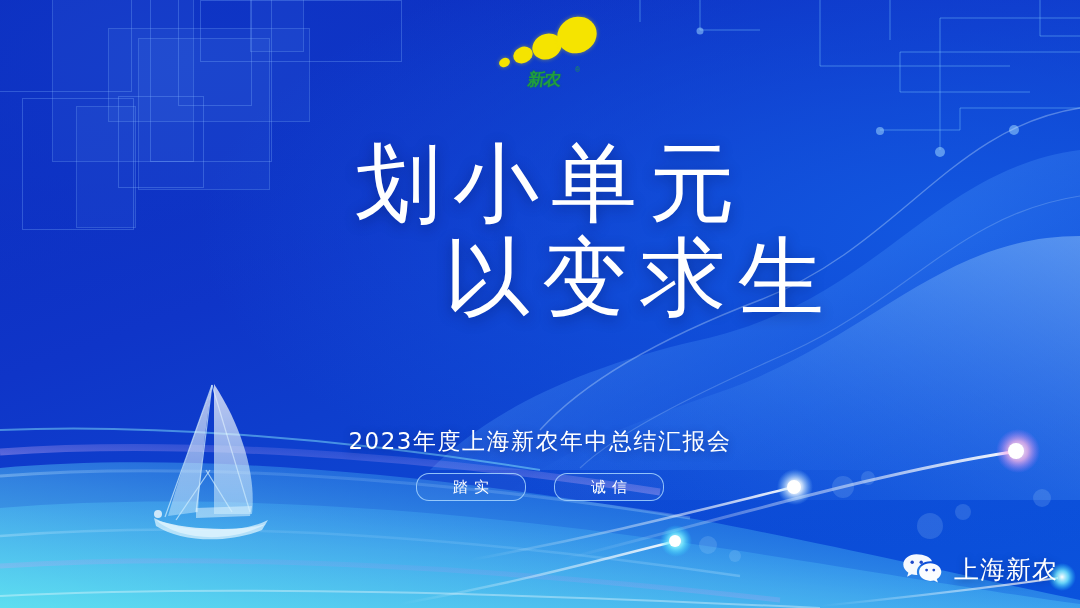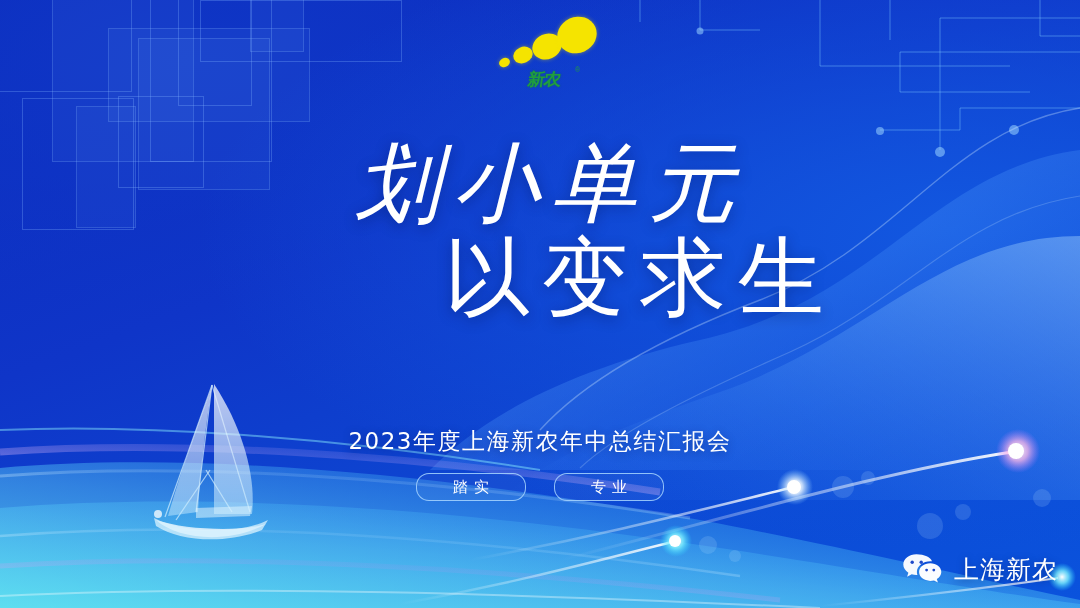--- a/index.html
+++ b/index.html
@@ -43,21 +43,21 @@
   .hl-line{
     color:#ffffff;
     font-family:"DejaVu Serif","Liberation Serif",serif;
     font-weight:400;
     font-size:86px;
     line-height:1.0;
     letter-spacing:12px;
     text-shadow:0 3px 14px rgba(2,20,90,.45);
     white-space:nowrap;
   }
-  .hl-1{padding-left:22px;font-style:italic;}
+  .hl-1{padding-left:22px;}
   .hl-2{padding-left:200px;margin-top:8px;}
 
   
   .subtitle{
     position:absolute;left:0;top:386px;width:1080px;text-align:center;
     color:#ffffff;font-size:23px;letter-spacing:1.5px;
     font-family:"DejaVu Sans",sans-serif;font-weight:500;
     text-shadow:0 2px 8px rgba(2,20,90,.45);
     margin-top:40px;
   }
@@ -265,21 +265,21 @@
 
   <div class="headline">
     <div class="hl-line hl-1">划小单元</div>
     <div class="hl-line hl-2">以变求生</div>
   </div>
 
   <div class="subtitle">2023年度上海新农年中总结汇报会</div>
 
   <div class="tags">
     <div class="tag">踏实</div>
-    <div class="tag">专业</div>
+    <div class="tag">诚信</div>
   </div>
 
   <div class="wechat">
     <svg width="42" height="34" viewBox="0 0 42 34">
       <path d="M15.5 2.2C8.2 2.2 2.3 6.9 2.3 12.6c0 3.3 2 6.2 5.1 8.1
                l-1.3 4 4.6-2.4c1.5.4 3.1.6 4.8.6h.9c-.3-.9-.5-1.9-.5-2.9
                0-6 6.1-10.8 13.6-10.8.5 0 1 0 1.5.1C29.7 5.2 23.3 2.2 15.5 2.2z" fill="#ffffff" fill-opacity=".96"></path>
       <circle cx="11.2" cy="10.2" r="1.7" fill="#1d49c9"></circle>
       <circle cx="20.2" cy="10.2" r="1.7" fill="#1d49c9"></circle>
       <path d="M40.3 20.1c0-4.9-5-8.8-11.1-8.8s-11.1 3.9-11.1 8.8c0 4.9 5 8.8 11.1 8.8

